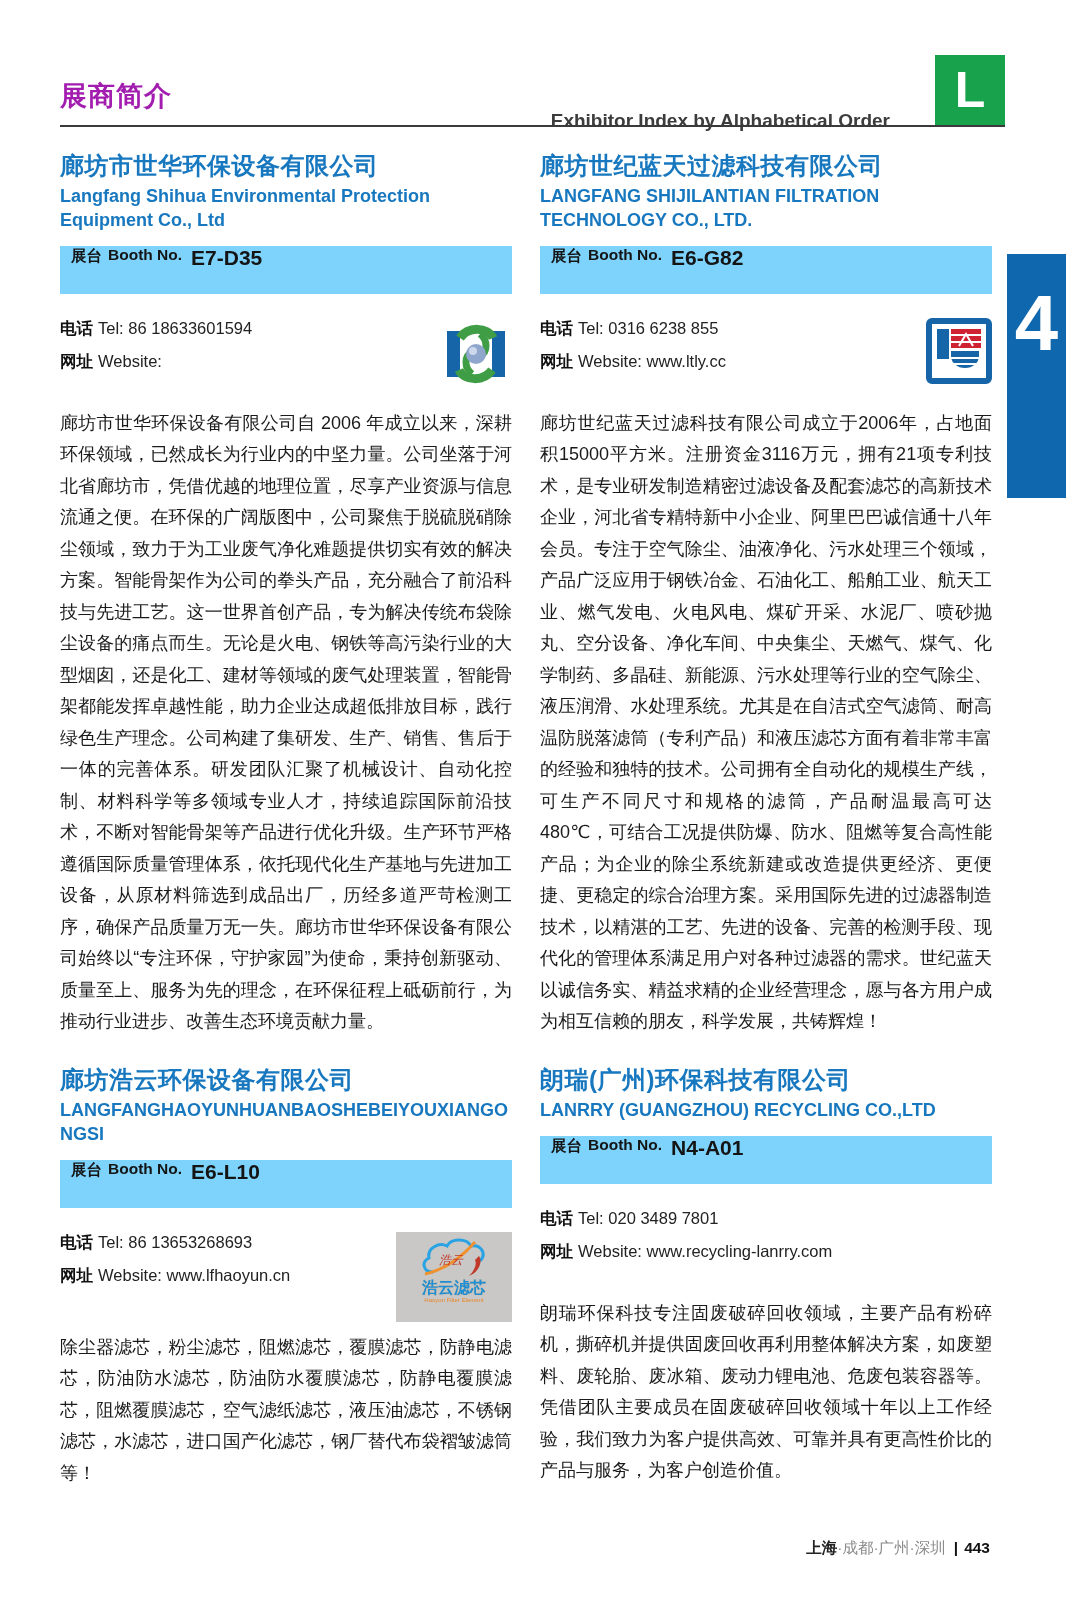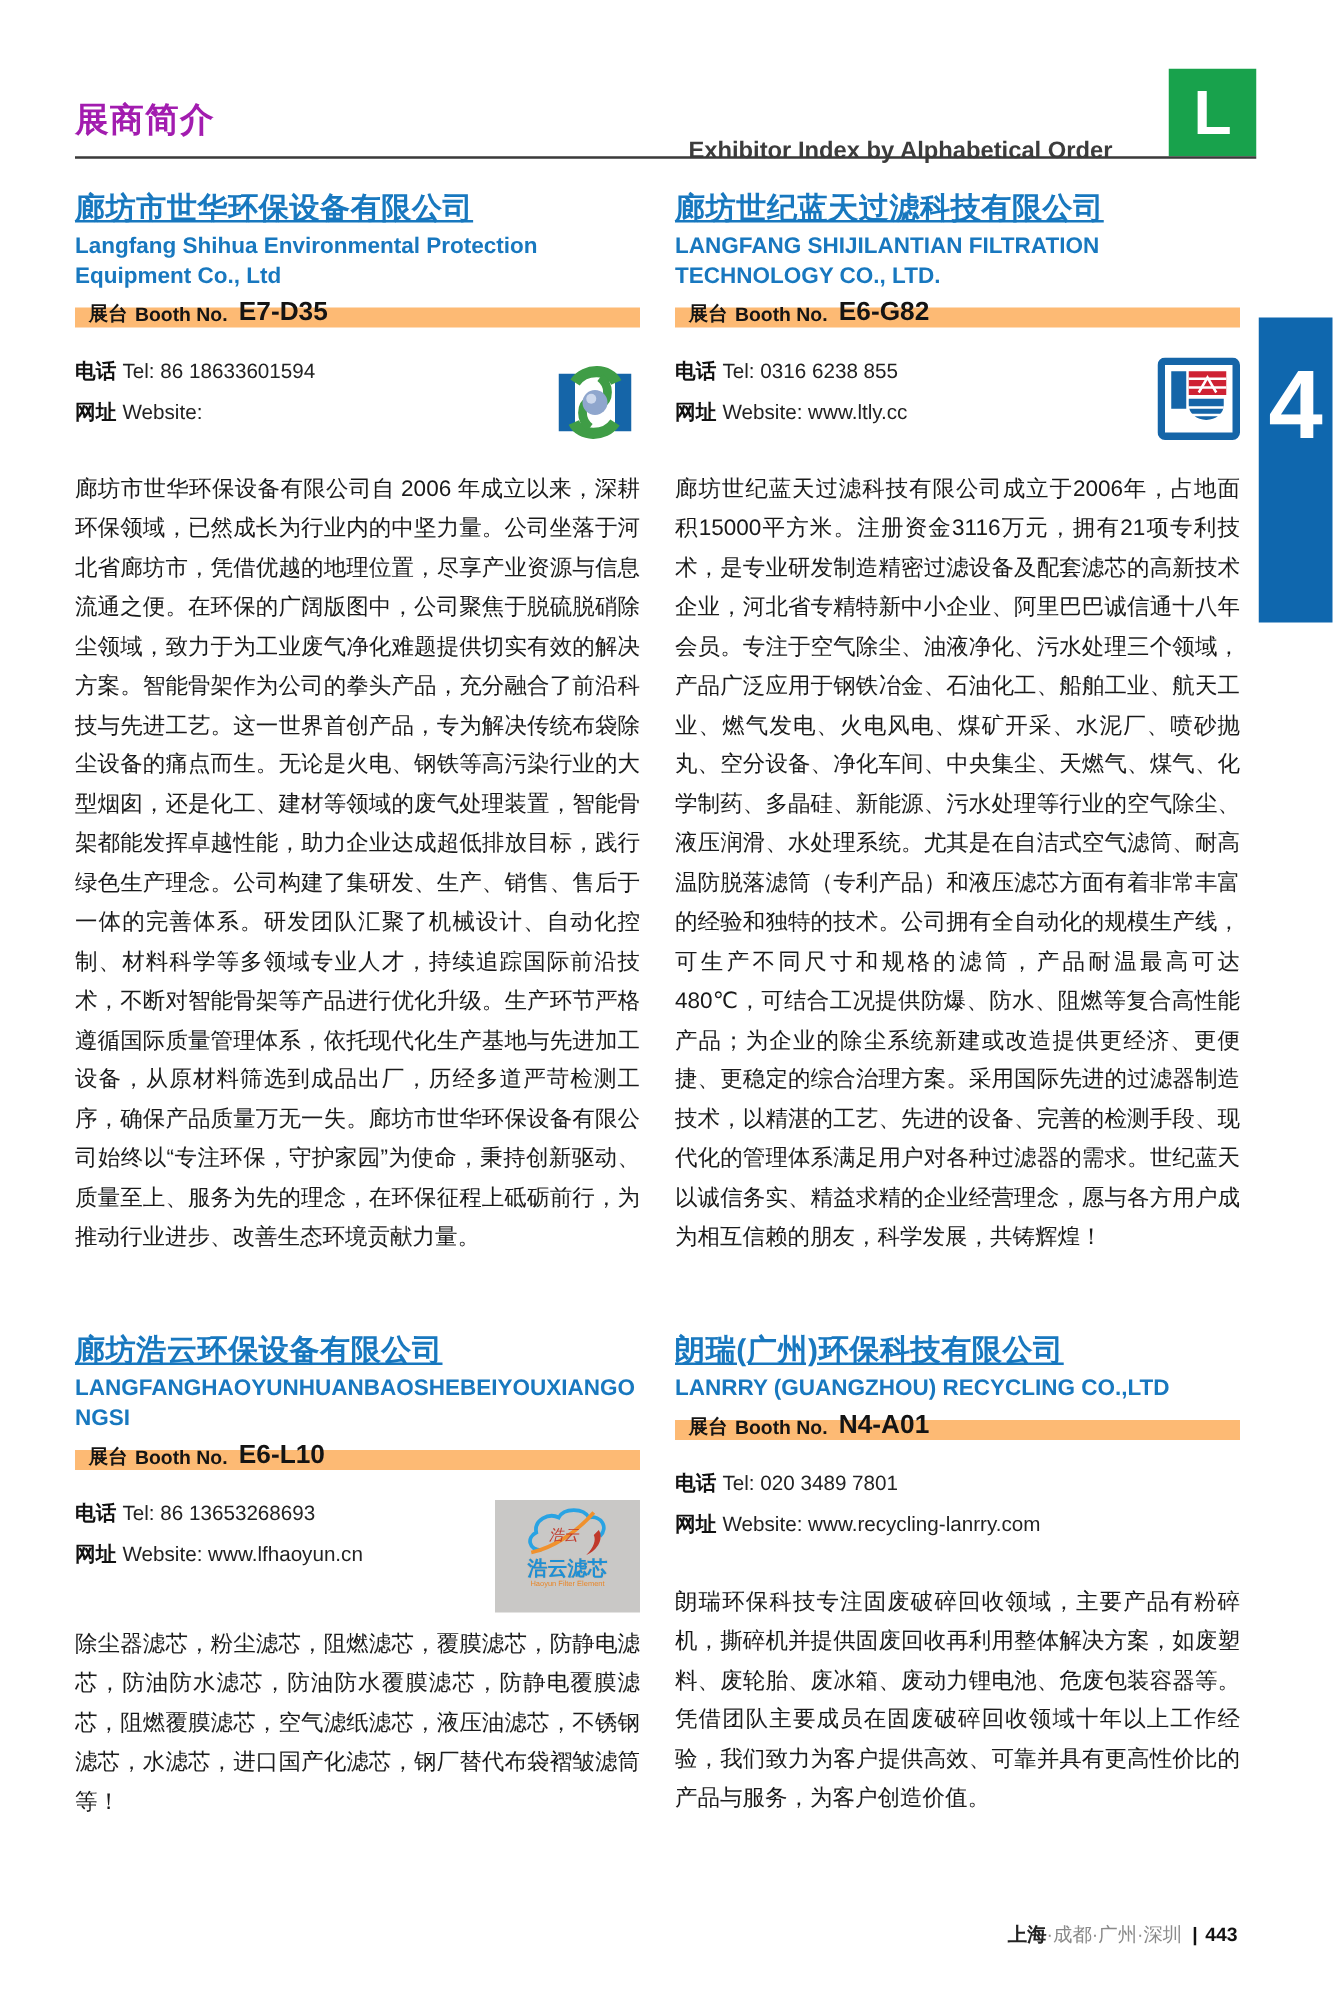--- a/index.html
+++ b/index.html
@@ -16,23 +16,23 @@
   .hdr-rule{position:absolute;left:60px;top:125px;width:945px;height:2px;background:#3a3a3a;}
   .side-tab{position:absolute;left:1007px;top:254px;width:59px;height:244px;background:#0f67ae;
     display:flex;justify-content:center;align-items:flex-start;padding-top:30px;box-sizing:border-box;
     color:#fff;font-size:78px;font-weight:bold;line-height:1;}
   
   .entry{position:absolute;width:452px;}
   .e0{left:60px;top:150px;}
   .e1{left:540px;top:150px;}
   .e2{left:60px;top:1064px;}
   .e3{left:540px;top:1064px;}
-  .name-cn{margin:0 0 3px 0;font-size:24px;font-weight:bold;color:#1878bf;letter-spacing:.5px;text-decoration:underline;}
+  .name-cn{margin:0 0 3px 0;font-size:24px;font-weight:bold;color:#1878bf;letter-spacing:.5px;}
   .name-en{margin:0;font-size:18px;font-weight:bold;color:#1878bf;line-height:1.32;overflow-wrap:anywhere;}
-  .booth-bar{margin-top:13px;background:#fdba74;height:16px;display:flex;align-items:flex-end;padding:0 11px;}
+  .booth-bar{margin-top:13px;background:#7dd3fc;height:48px;display:flex;align-items:flex-start;padding:0 11px;}
   .booth-bar .b-cn{font-weight:bold;font-size:15.5px;color:#141414;margin-right:6px;}
   .booth-bar .b-en{font-weight:bold;font-size:15.5px;color:#141414;margin-right:9px;}
   .booth-bar .b-no{font-weight:bold;font-size:21px;color:#141414;}
   .contact-row{margin-top:24px;display:flex;justify-content:space-between;align-items:flex-start;min-height:80px;}
   .contact .line{font-size:16.5px;color:#222;margin-bottom:11px;white-space:nowrap;}
   .contact .lbl{font-weight:bold;margin-right:5px;color:#111;}
   .desc{margin:10px 0 0 0;font-size:18px;line-height:31.5px;text-align:justify;color:#1a1a1a;}
   
   .logo-box{flex:0 0 auto;}
   .haoyun-logo{width:116px;height:90px;background:#c9c8c6;display:flex;flex-direction:column;align-items:center;

